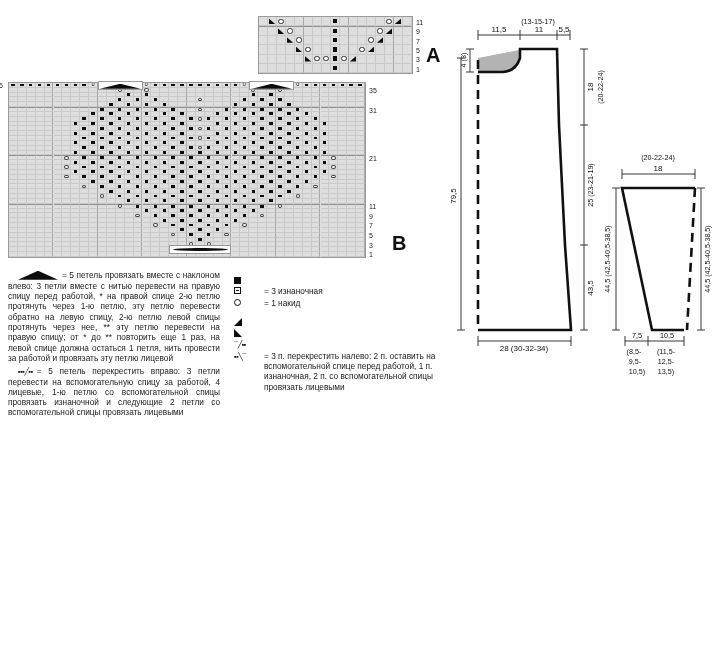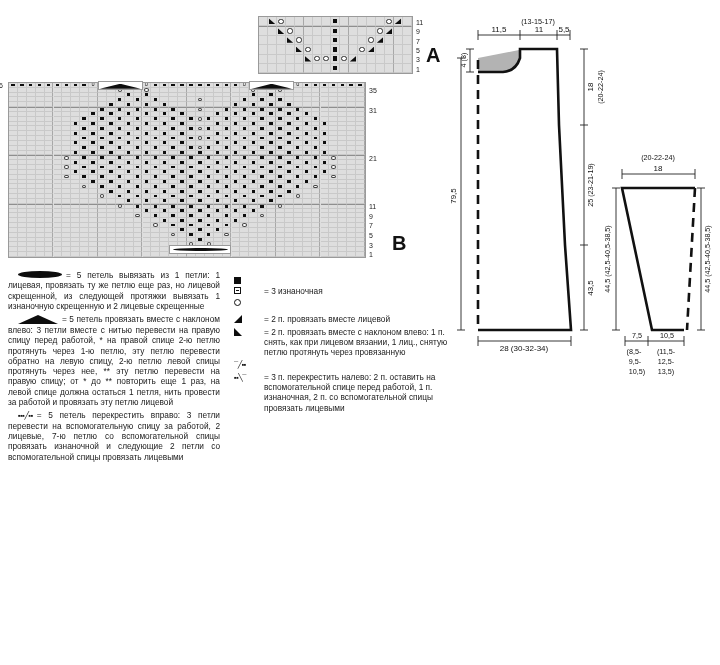--- a/index.html
+++ b/index.html
@@ -2441,52 +2441,50 @@
       <div class="rownum" style="left: 360px; top: 149.145px;">5</div>
       <div class="rownum" style="left: 360px; top: 158.805px;">3</div>
       <div class="rownum" style="left: 360px; top: 168.465px;">1</div>
       <div class="rownum" style="left: -14px; top: -0.585px;">36</div>
     </div>
   <div class="chart-side-label" style="left:392px;top:232px">B</div>
 
   <div id="legend">
     <div class="legend-cols">
       <div class="lcol" id="legendLeft">
-          <div class="entry"><span class="sym sym-lens"></span><span>= 5 петель вывязать из 1 петли: 1 лицевая, провязать ту же петлю еще раз, но лицевой скрещенной, из следующей протяжки вывязать 1 изнаночную скрещенную и 2 лицевые скрещенные</span></div>
           <div class="entry"><span class="sym sym-tri5"></span><span>= 5 петель провязать вместе с наклоном влево: 3 петли вместе с нитью перевести на правую спицу перед работой, * на правой спице 2-ю петлю протянуть через 1-ю петлю, эту петлю перевести обратно на левую спицу, 2-ю петлю левой спицы протянуть через нее, ** эту петлю перевести на правую спицу; от * до ** повторить еще 1 раз, на левой спице должна остаться 1 петля, нить провести за работой и провязать эту петлю лицевой</span></div>
-          <div class="entry"><span class="sym sym-cross5">▪▪▪╱▪▪</span><span>= 5 петель перекрестить вправо: 3 петли перевести на вспомогательную спицу за работой, 2 лицевые, 7-ю петлю со вспомогательной спицы провязать изнаночной и следующие 2 петли со вспомогательной спицы провязать лицевыми</span></div>
+          <div class="entry"><span class="sym sym-cross5">▪▪▪╱▪▪</span><span>= 5 петель перекрестить вправо: 3 петли перевести на вспомогательную спицу за работой, 4 лицевые, 1-ю петлю со вспомогательной спицы провязать изнаночной и следующие 2 петли со вспомогательной спицы провязать лицевыми</span></div>
         </div>
       <div class="rcol" id="legendRight">
           <div class="rentry">
             <span class="rsym">
               <span class="sym sym-knit"></span>
             </span>
           </div>
           <div class="rentry">
             <span class="rsym">
               <span class="sym sym-purl"></span>
             </span>
             <span class="rtext">= 3 изнаночная</span>
           </div>
           <div class="rentry" style="margin-bottom: 8px;">
             <span class="rsym">
               <span class="sym sym-yo"></span>
             </span>
+            <span class="rtext">= 1 накид</span>
           </div>
           <div class="rentry">
             <span class="rsym">
               <span class="sym sym-k2tog"></span>
             </span>
-            <span class="rtext">= 2 п. провязать вместе лицевой</span>
           </div>
           <div class="rentry">
             <span class="rsym">
               <span class="sym sym-skp"></span>
             </span>
-            <span class="rtext">= 2 п. провязать вместе с наклоном влево: 1 п. снять, как при лицевом вязании, 1 лиц., снятую петлю протянуть через провязанную</span>
           </div>
           <div class="rentry">
             <span class="rsym">
               <span class="sym sym-cabR">¯╱▪▪</span>
             </span>
           </div>
           <div class="rentry">
             <span class="rsym">
               <span class="sym sym-cabL">▪▪╲¯</span>
             </span>

